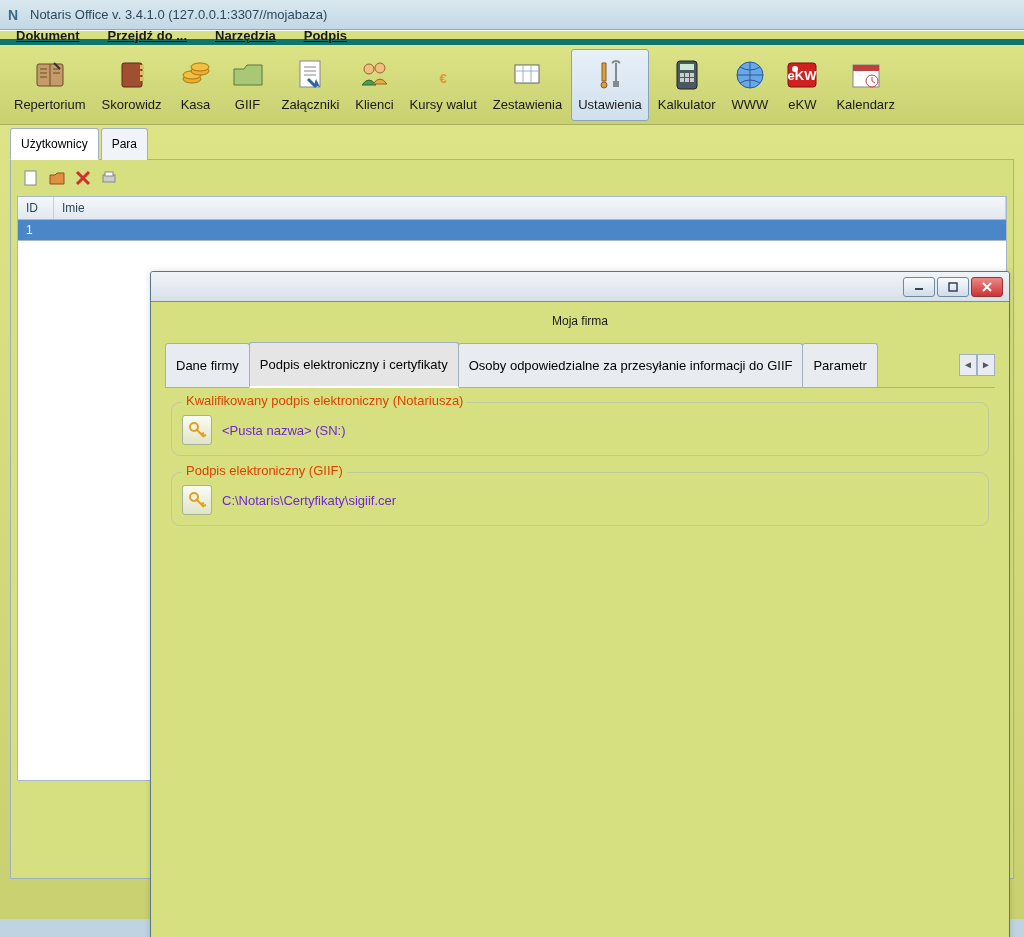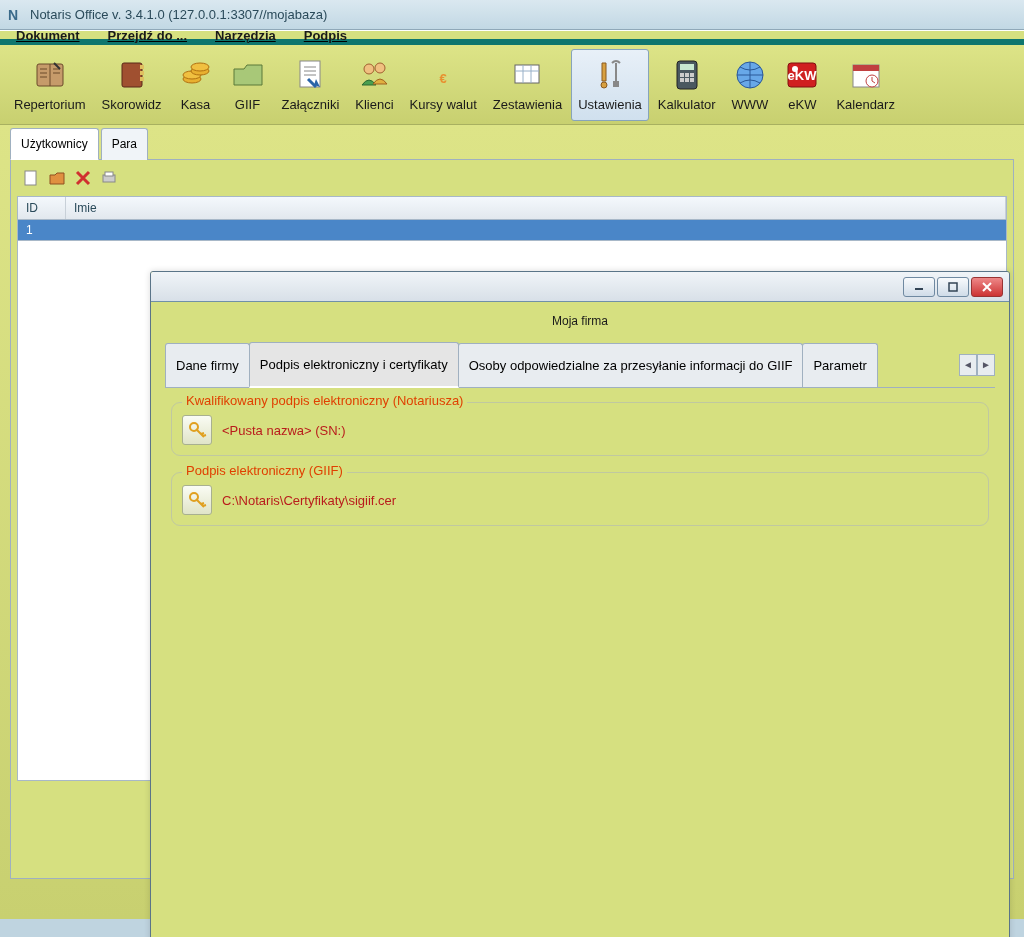--- a/index.html
+++ b/index.html
@@ -46,21 +46,21 @@
 .dlg-tab.active { background: #e5e5e5; z-index: 3; border-bottom: 2px solid #fff; margin-bottom: -1px; }
 .dlg-tab-arrows { margin-left: auto; display: flex; }
 .arr { width: 18px; height: 22px; border: 1px solid #a0b0c0; background: #e8ecf0; display: flex; align-items: center; justify-content: center; font-size: 10px; color: #556; }
 
 .dlg-content { background: #d6e080; padding: 14px 6px 6px 6px; }
 
 .fieldset { border: 1px solid #c0c8a0; border-radius: 9px; padding: 12px 10px 10px 10px; position: relative; margin-bottom: 16px; background: #d6e080; }
 .fieldset .legend { position: absolute; top: -10px; left: 10px; background: #d6e080; padding: 0 4px; color: #e04000; font-size: 13px; }
 .fieldset .row { display: flex; align-items: center; gap: 10px; }
 .keybtn { width: 30px; height: 30px; border: 1px solid #a8b090; border-radius: 3px; background: linear-gradient(#fafcf4,#e0e4c8); display: flex; align-items: center; justify-content: center; }
-.fieldset .val { color: #b91c1c; font-size: 13px; }
+.fieldset .val { color: #6d28d9; font-size: 13px; }
 </style>
 </head>
 <body>
 
 <div class="titlebar">
   <span class="icon">N</span>
   <span class="title">Notaris Office v. 3.4.1.0 (127.0.0.1:3307//mojabaza)</span>
 </div>
 
 <div class="menubar">
@@ -235,21 +235,21 @@
             </svg>
           </span>
         <span class="mini-btn">
             <svg width="16" height="16">
               <rect x="2" y="5" width="12" height="7" fill="#ccc" stroke="#888"></rect>
               <rect x="4" y="2" width="8" height="4" fill="#fff" stroke="#888"></rect>
             </svg>
           </span>
       </div>
       <div class="grid-hdr">
-        <div style="width:48px">ID</div>
+        <div style="width:36px">ID</div>
         <div style="flex:1">Imie</div>
       </div>
       <div class="grid-row">
         <div style="width:40px">1</div>
         <div style="flex:1"></div>
       </div>
       <div class="grid-body"></div>
     </div>
   </div>
 

